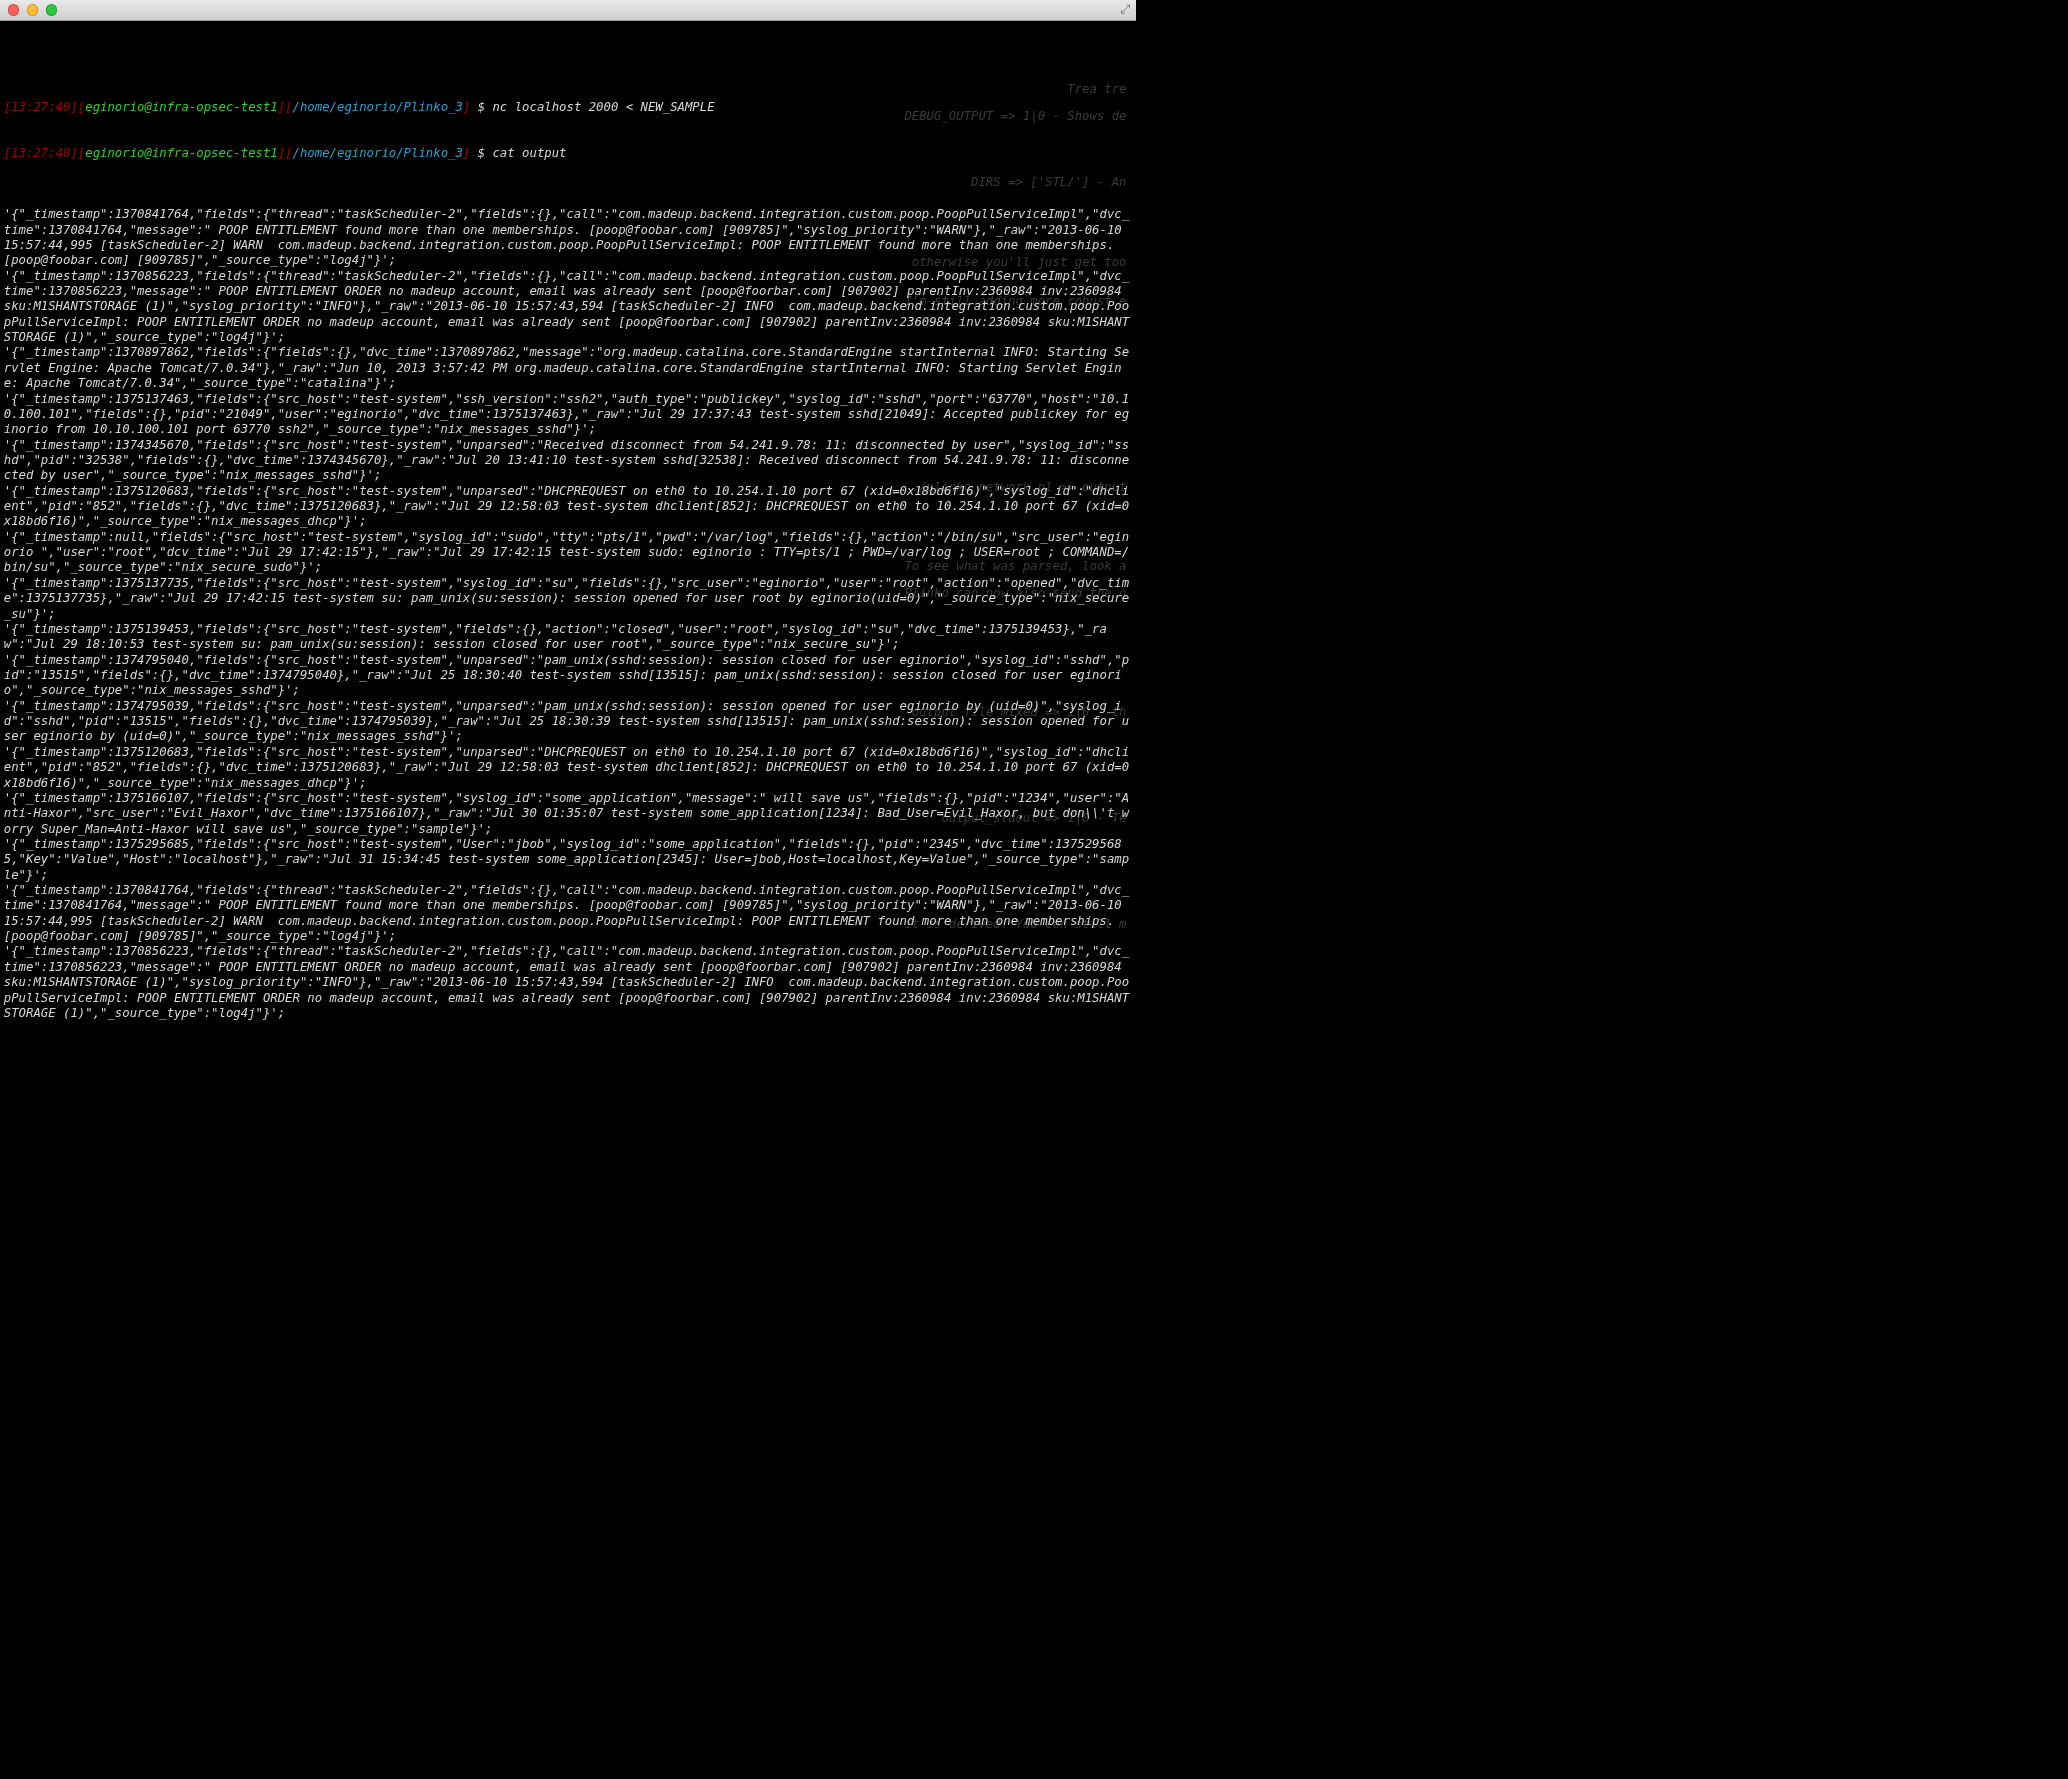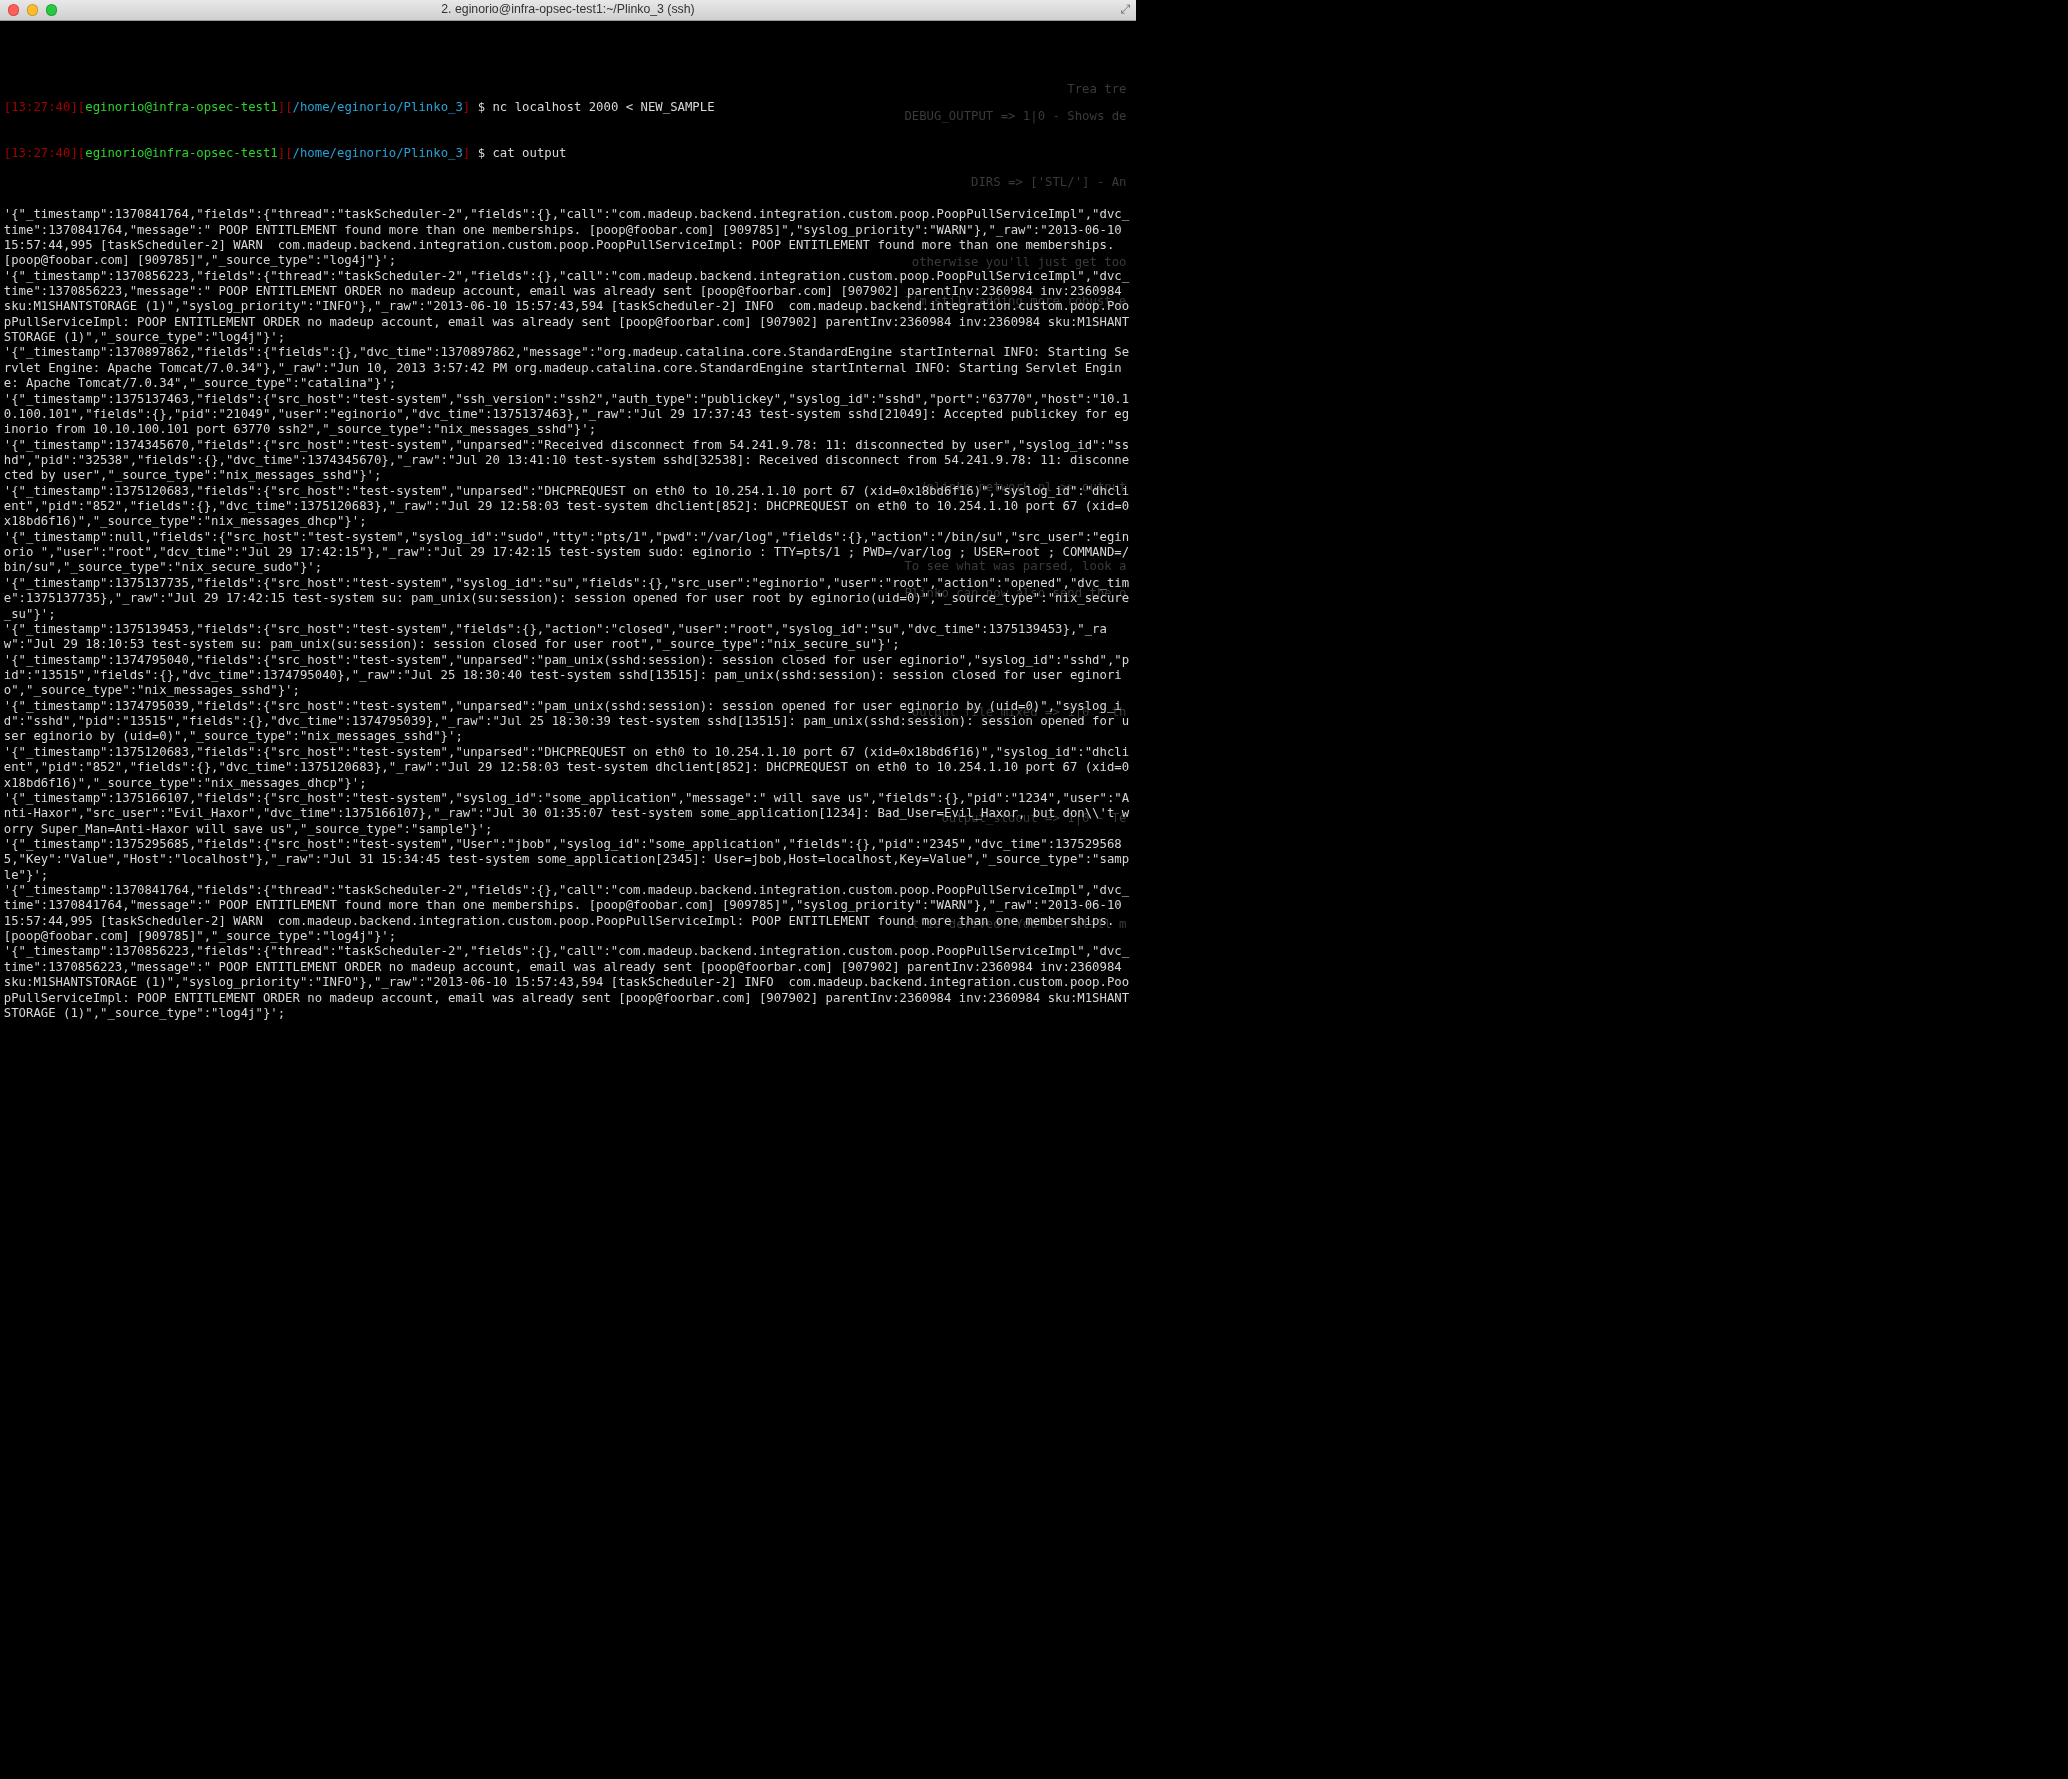--- a/index.html
+++ b/index.html
@@ -62,33 +62,32 @@
     position: absolute;
     right: 5.7px;
     color: #3a3a3a;
     font-size: 12.3px;
     pointer-events: none;
     user-select: none;
     white-space: nowrap;
     z-index: 0;
     text-align: center;
   }
-  .terminal > * { position: relative; z-index: 1; }
+  .terminal > * { position: relative; z-index: 1; font-style: italic; }
   .terminal { position: relative; }
 </style>
 </head>
 <body>
 
 <div class="titlebar">
   <div class="traffic-lights">
     <div class="tl red"></div>
     <div class="tl yellow"></div>
     <div class="tl green"></div>
   </div>
-  <div class="title">2. eginorio@infra-opsec-test1:~/Plinko_3 (ssh)</div>
   <div class="expand-icon">⤢</div>
 </div>
 
 <div class="terminal">
   <div id="bg-hints"><div class="bg-hint" style="top: 28px;">Trea tre</div><div class="bg-hint" style="top: 55px;">DEBUG_OUTPUT  =&gt; 1|0 - Shows de</div><div class="bg-hint" style="top: 121px;">DIRS          =&gt; ['STL/'] - An</div><div class="bg-hint" style="top: 201px;">otherwise you'll just get too </div><div class="bg-hint" style="top: 240px;">I'm still adding more robust e</div><div class="bg-hint" style="top: 426px;">./plinko_network.pl &gt;&gt; output</div><div class="bg-hint" style="top: 505px;">To see what was parsed, look a</div><div class="bg-hint" style="top: 532px;">Plinko can now also send the o</div><div class="bg-hint" style="top: 651px;">output_file_mixed  =&gt; 1|0 - th</div><div class="bg-hint" style="top: 757px;">output_stdout      =&gt; 1|0 - Te</div><div class="bg-hint" style="top: 863px;">it is derived. You can still m</div></div>
 
   <div class="prompt-line"><span class="bracket">[</span><span class="ts">13:27:40</span><span class="bracket">]</span><span class="bracket">[</span><span class="user">eginorio</span><span class="at">@</span><span class="host">infra-opsec-test1</span><span class="bracket">]</span><span class="bracket">[</span><span class="path">/home/eginorio/Plinko_3</span><span class="bracket">]</span> <span class="dollar">$</span> <span class="cmd">nc localhost 2000 &lt; NEW_SAMPLE</span></div>
   <div class="prompt-line"><span class="bracket">[</span><span class="ts">13:27:40</span><span class="bracket">]</span><span class="bracket">[</span><span class="user">eginorio</span><span class="at">@</span><span class="host">infra-opsec-test1</span><span class="bracket">]</span><span class="bracket">[</span><span class="path">/home/eginorio/Plinko_3</span><span class="bracket">]</span> <span class="dollar">$</span> <span class="cmd">cat output</span></div>
 
   <div id="output-container"><div class="output">'{"_timestamp":1370841764,"fields":{"thread":"taskScheduler-2","fields":{},"call":"com.madeup.backend.integration.custom.poop.PoopPullServiceImpl","dvc_time":1370841764,"message":" POOP ENTITLEMENT found more than one memberships. [poop@foobar.com] [909785]","syslog_priority":"WARN"},"_raw":"2013-06-10 15:57:44,995 [taskScheduler-2] WARN  com.madeup.backend.integration.custom.poop.PoopPullServiceImpl: POOP ENTITLEMENT found more than one memberships. [poop@foobar.com] [909785]","_source_type":"log4j"}';</div><div class="output">'{"_timestamp":1370856223,"fields":{"thread":"taskScheduler-2","fields":{},"call":"com.madeup.backend.integration.custom.poop.PoopPullServiceImpl","dvc_time":1370856223,"message":" POOP ENTITLEMENT ORDER no madeup account, email was already sent [poop@foorbar.com] [907902] parentInv:2360984 inv:2360984 sku:M1SHANTSTORAGE (1)","syslog_priority":"INFO"},"_raw":"2013-06-10 15:57:43,594 [taskScheduler-2] INFO  com.madeup.backend.integration.custom.poop.PoopPullServiceImpl: POOP ENTITLEMENT ORDER no madeup account, email was already sent [poop@foorbar.com] [907902] parentInv:2360984 inv:2360984 sku:M1SHANTSTORAGE (1)","_source_type":"log4j"}';</div><div class="output">'{"_timestamp":1370897862,"fields":{"fields":{},"dvc_time":1370897862,"message":"org.madeup.catalina.core.StandardEngine startInternal INFO: Starting Servlet Engine: Apache Tomcat/7.0.34"},"_raw":"Jun 10, 2013 3:57:42 PM org.madeup.catalina.core.StandardEngine startInternal INFO: Starting Servlet Engine: Apache Tomcat/7.0.34","_source_type":"catalina"}';</div><div class="output">'{"_timestamp":1375137463,"fields":{"src_host":"test-system","ssh_version":"ssh2","auth_type":"publickey","syslog_id":"sshd","port":"63770","host":"10.10.100.101","fields":{},"pid":"21049","user":"eginorio","dvc_time":1375137463},"_raw":"Jul 29 17:37:43 test-system sshd[21049]: Accepted publickey for eginorio from 10.10.100.101 port 63770 ssh2","_source_type":"nix_messages_sshd"}';</div><div class="output">'{"_timestamp":1374345670,"fields":{"src_host":"test-system","unparsed":"Received disconnect from 54.241.9.78: 11: disconnected by user","syslog_id":"sshd","pid":"32538","fields":{},"dvc_time":1374345670},"_raw":"Jul 20 13:41:10 test-system sshd[32538]: Received disconnect from 54.241.9.78: 11: disconnected by user","_source_type":"nix_messages_sshd"}';</div><div class="output">'{"_timestamp":1375120683,"fields":{"src_host":"test-system","unparsed":"DHCPREQUEST on eth0 to 10.254.1.10 port 67 (xid=0x18bd6f16)","syslog_id":"dhclient","pid":"852","fields":{},"dvc_time":1375120683},"_raw":"Jul 29 12:58:03 test-system dhclient[852]: DHCPREQUEST on eth0 to 10.254.1.10 port 67 (xid=0x18bd6f16)","_source_type":"nix_messages_dhcp"}';</div><div class="output">'{"_timestamp":null,"fields":{"src_host":"test-system","syslog_id":"sudo","tty":"pts/1","pwd":"/var/log","fields":{},"action":"/bin/su","src_user":"eginorio ","user":"root","dcv_time":"Jul 29 17:42:15"},"_raw":"Jul 29 17:42:15 test-system sudo: eginorio : TTY=pts/1 ; PWD=/var/log ; USER=root ; COMMAND=/bin/su","_source_type":"nix_secure_sudo"}';</div><div class="output">'{"_timestamp":1375137735,"fields":{"src_host":"test-system","syslog_id":"su","fields":{},"src_user":"eginorio","user":"root","action":"opened","dvc_time":1375137735},"_raw":"Jul 29 17:42:15 test-system su: pam_unix(su:session): session opened for user root by eginorio(uid=0)","_source_type":"nix_secure_su"}';</div><div class="output">'{"_timestamp":1375139453,"fields":{"src_host":"test-system","fields":{},"action":"closed","user":"root","syslog_id":"su","dvc_time":1375139453},"_raw":"Jul 29 18:10:53 test-system su: pam_unix(su:session): session closed for user root","_source_type":"nix_secure_su"}';</div><div class="output">'{"_timestamp":1374795040,"fields":{"src_host":"test-system","unparsed":"pam_unix(sshd:session): session closed for user eginorio","syslog_id":"sshd","pid":"13515","fields":{},"dvc_time":1374795040},"_raw":"Jul 25 18:30:40 test-system sshd[13515]: pam_unix(sshd:session): session closed for user eginorio","_source_type":"nix_messages_sshd"}';</div><div class="output">'{"_timestamp":1374795039,"fields":{"src_host":"test-system","unparsed":"pam_unix(sshd:session): session opened for user eginorio by (uid=0)","syslog_id":"sshd","pid":"13515","fields":{},"dvc_time":1374795039},"_raw":"Jul 25 18:30:39 test-system sshd[13515]: pam_unix(sshd:session): session opened for user eginorio by (uid=0)","_source_type":"nix_messages_sshd"}';</div><div class="output">'{"_timestamp":1375120683,"fields":{"src_host":"test-system","unparsed":"DHCPREQUEST on eth0 to 10.254.1.10 port 67 (xid=0x18bd6f16)","syslog_id":"dhclient","pid":"852","fields":{},"dvc_time":1375120683},"_raw":"Jul 29 12:58:03 test-system dhclient[852]: DHCPREQUEST on eth0 to 10.254.1.10 port 67 (xid=0x18bd6f16)","_source_type":"nix_messages_dhcp"}';</div><div class="output">'{"_timestamp":1375166107,"fields":{"src_host":"test-system","syslog_id":"some_application","message":" will save us","fields":{},"pid":"1234","user":"Anti-Haxor","src_user":"Evil_Haxor","dvc_time":1375166107},"_raw":"Jul 30 01:35:07 test-system some_application[1234]: Bad_User=Evil_Haxor, but don\\'t worry Super_Man=Anti-Haxor will save us","_source_type":"sample"}';</div><div class="output">'{"_timestamp":1375295685,"fields":{"src_host":"test-system","User":"jbob","syslog_id":"some_application","fields":{},"pid":"2345","dvc_time":1375295685,"Key":"Value","Host":"localhost"},"_raw":"Jul 31 15:34:45 test-system some_application[2345]: User=jbob,Host=localhost,Key=Value","_source_type":"sample"}';</div><div class="output">'{"_timestamp":1370841764,"fields":{"thread":"taskScheduler-2","fields":{},"call":"com.madeup.backend.integration.custom.poop.PoopPullServiceImpl","dvc_time":1370841764,"message":" POOP ENTITLEMENT found more than one memberships. [poop@foobar.com] [909785]","syslog_priority":"WARN"},"_raw":"2013-06-10 15:57:44,995 [taskScheduler-2] WARN  com.madeup.backend.integration.custom.poop.PoopPullServiceImpl: POOP ENTITLEMENT found more than one memberships. [poop@foobar.com] [909785]","_source_type":"log4j"}';</div><div class="output">'{"_timestamp":1370856223,"fields":{"thread":"taskScheduler-2","fields":{},"call":"com.madeup.backend.integration.custom.poop.PoopPullServiceImpl","dvc_time":1370856223,"message":" POOP ENTITLEMENT ORDER no madeup account, email was already sent [poop@foorbar.com] [907902] parentInv:2360984 inv:2360984 sku:M1SHANTSTORAGE (1)","syslog_priority":"INFO"},"_raw":"2013-06-10 15:57:43,594 [taskScheduler-2] INFO  com.madeup.backend.integration.custom.poop.PoopPullServiceImpl: POOP ENTITLEMENT ORDER no madeup account, email was already sent [poop@foorbar.com] [907902] parentInv:2360984 inv:2360984 sku:M1SHANTSTORAGE (1)","_source_type":"log4j"}';</div></div>

